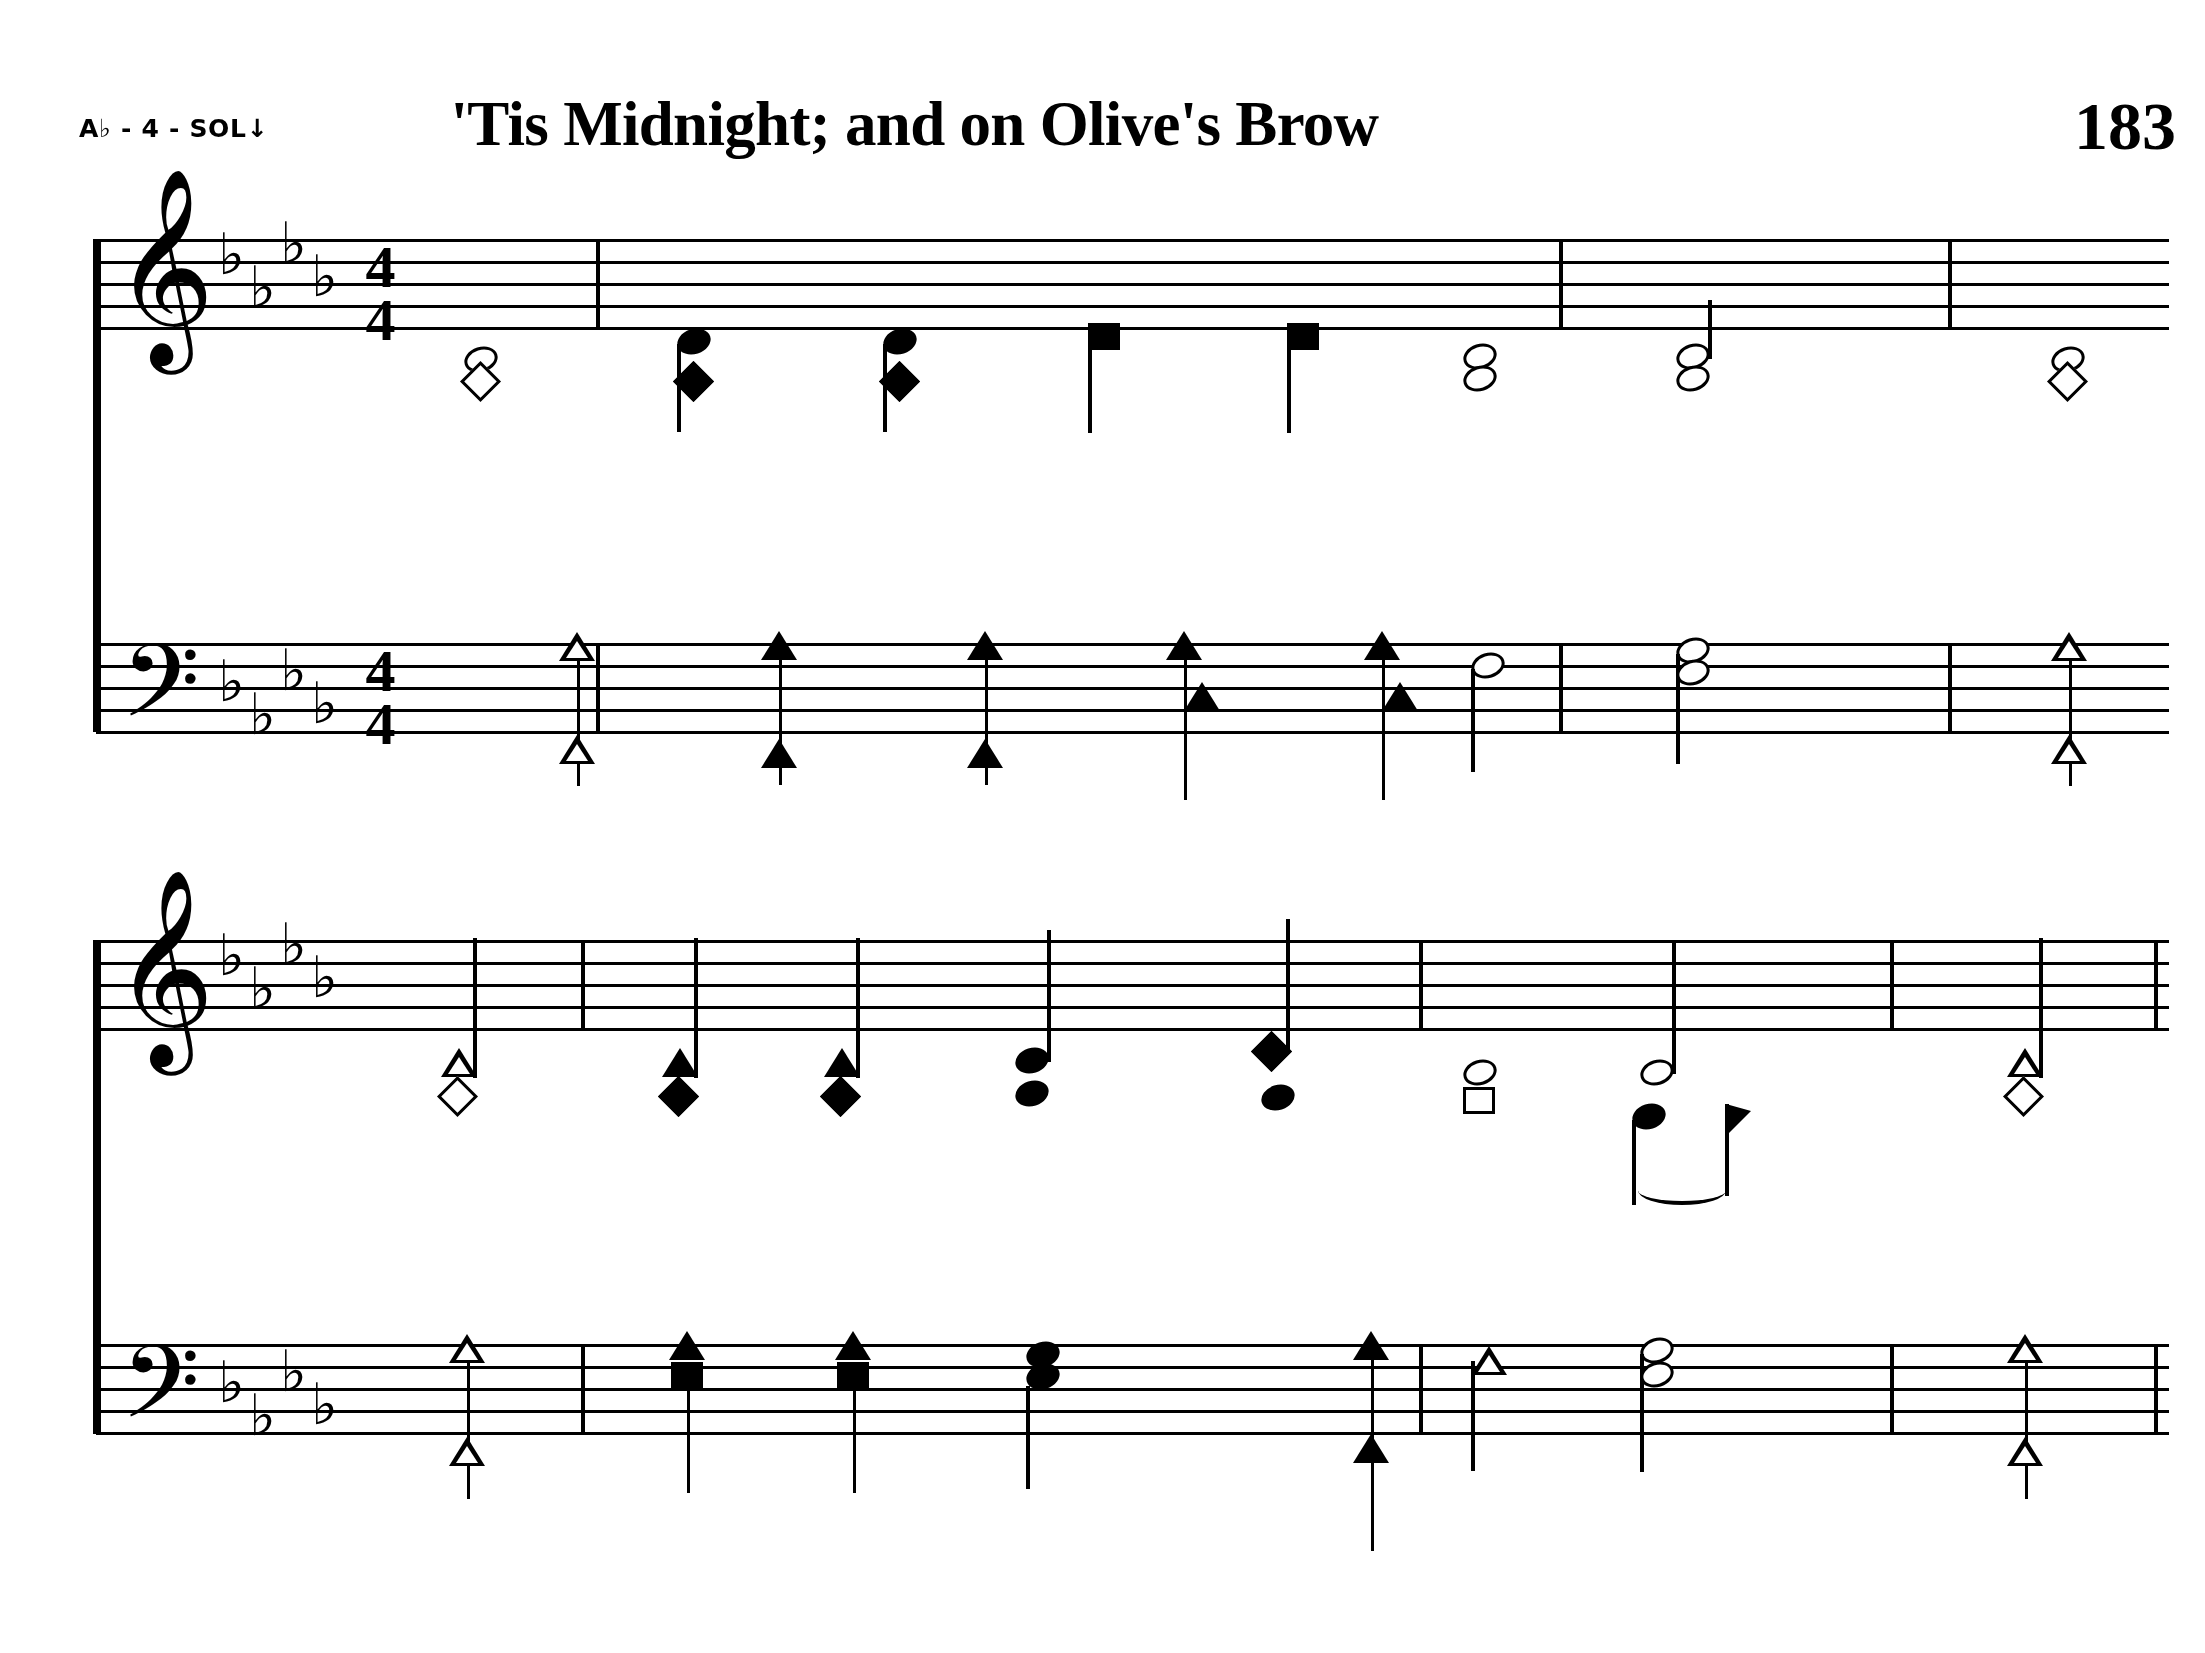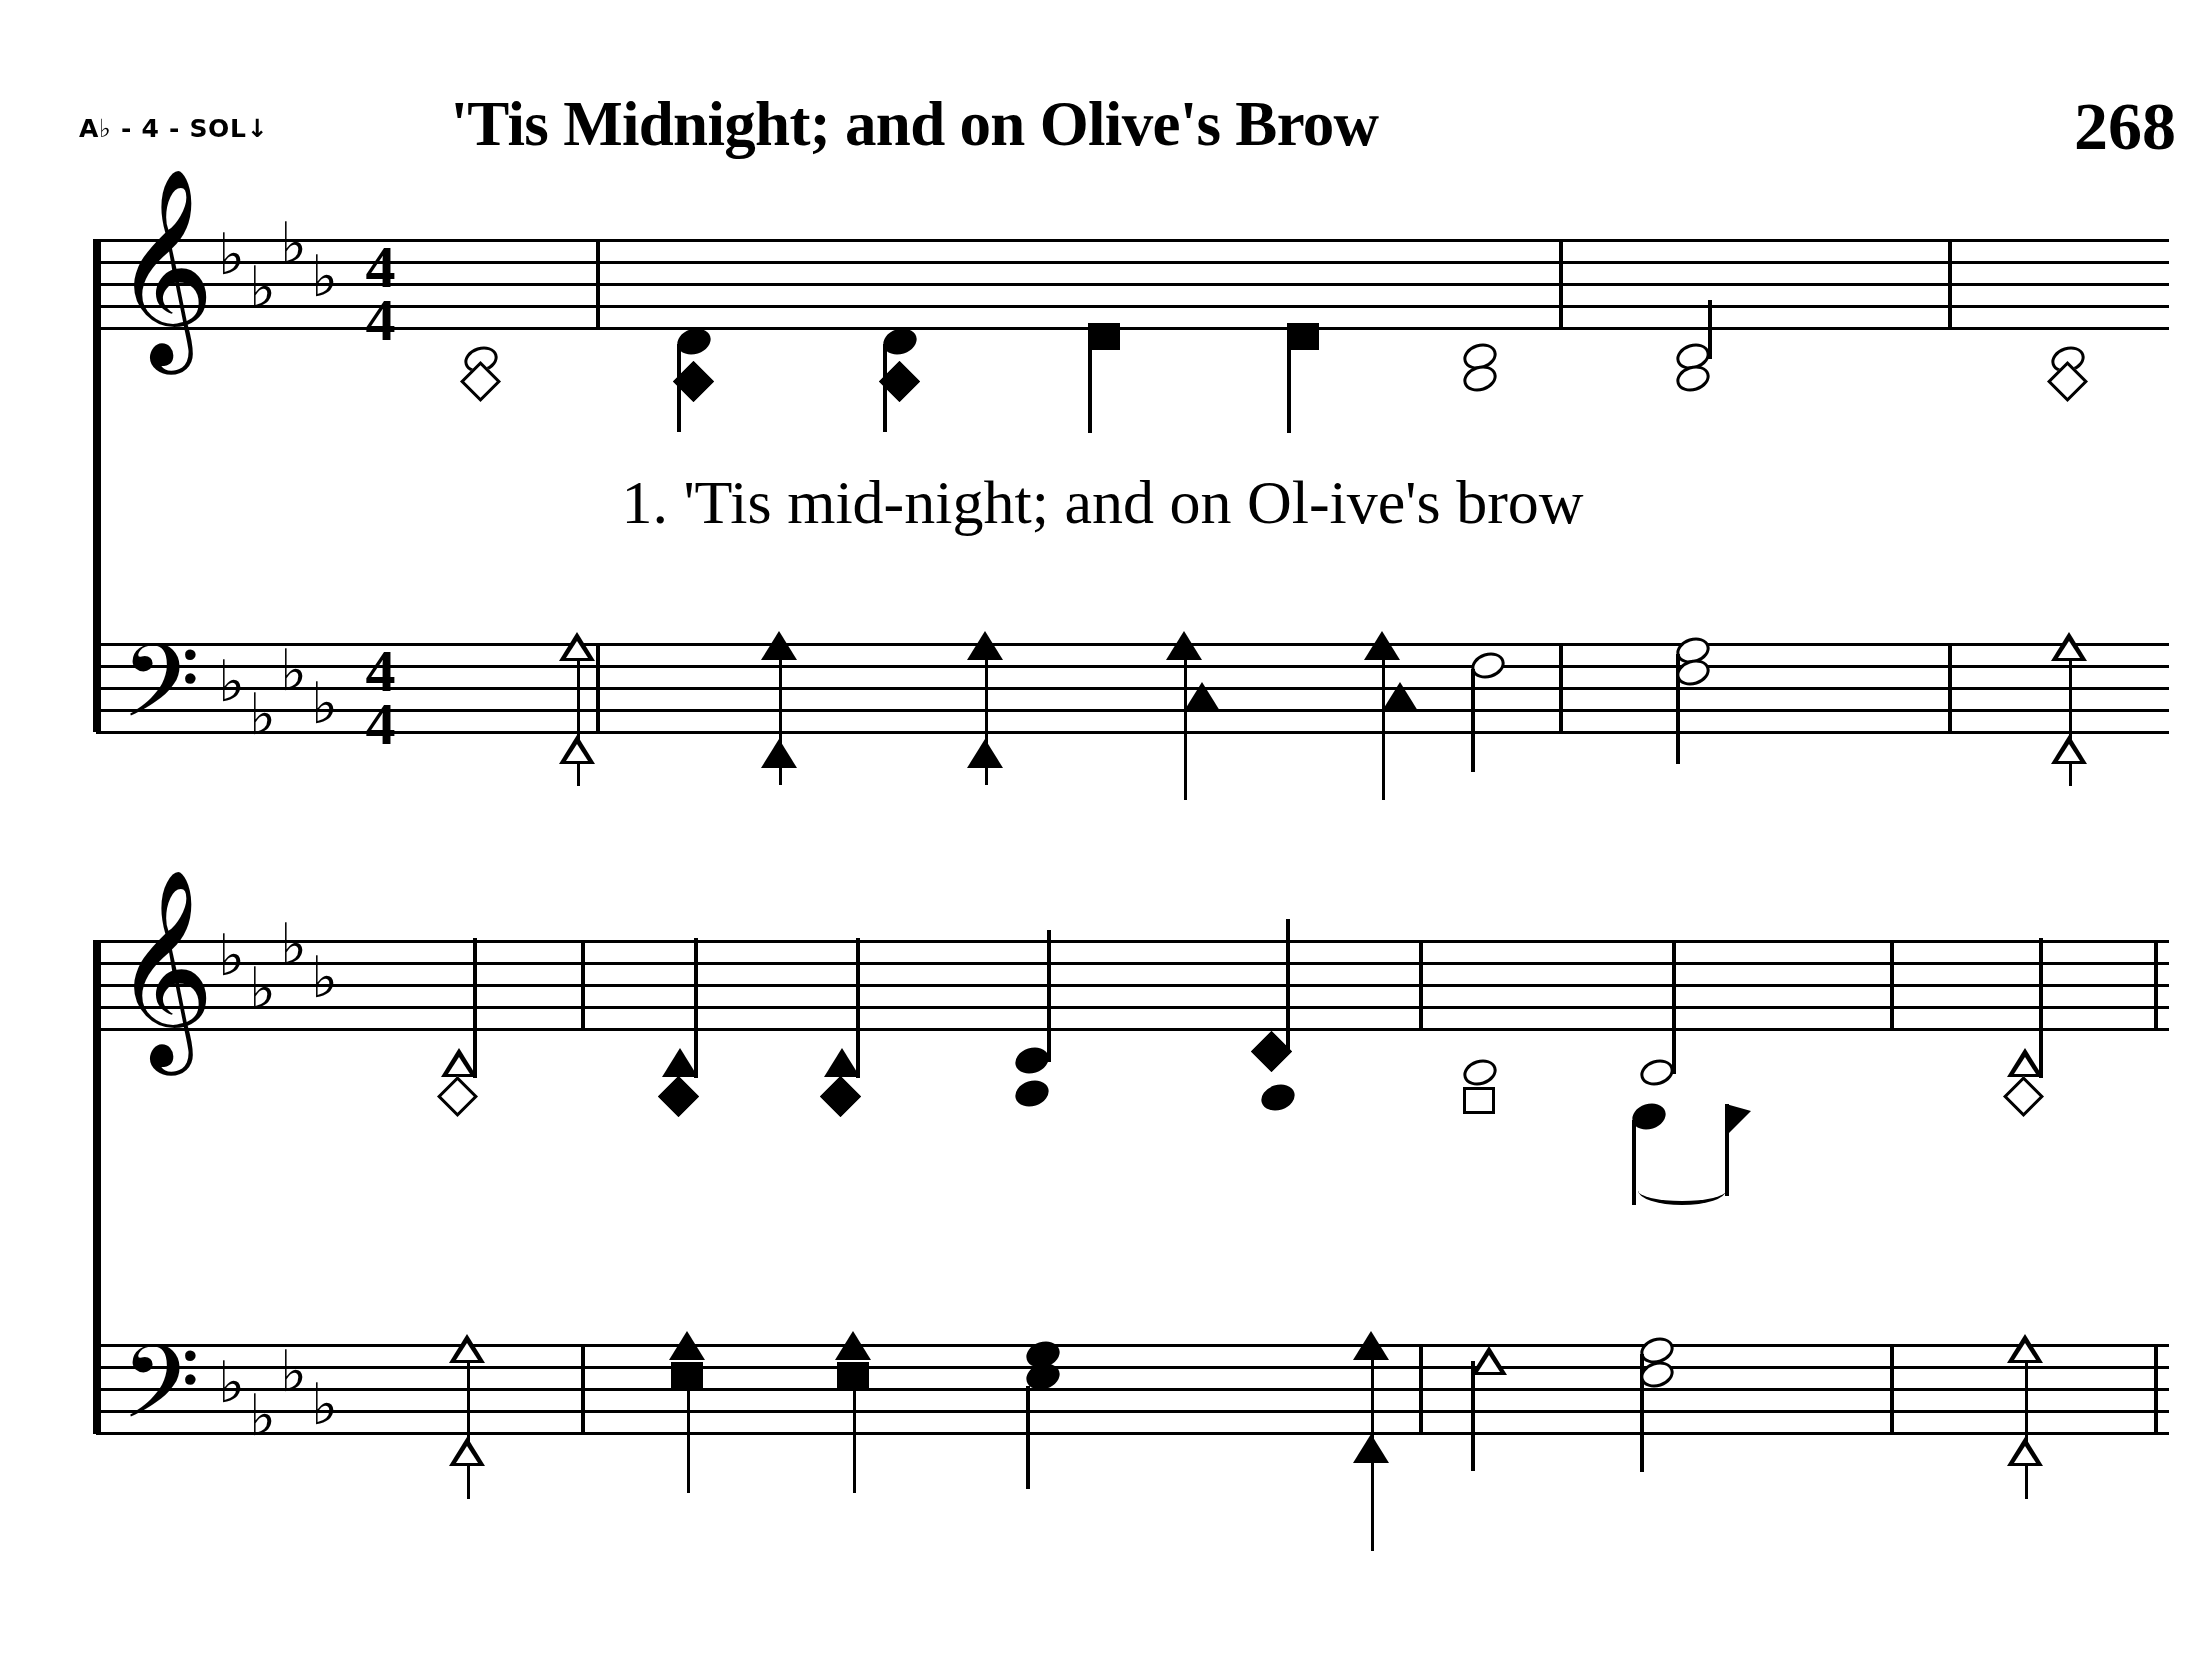--- a/index.html
+++ b/index.html
@@ -222,21 +222,21 @@
     color: #000;
   }
 </style>
 </head>
 <body>
 
 <div class="page">
 
   <div class="key-sig">A♭ - 4 - SOL↓</div>
   <div class="hymn-title">'Tis Midnight; and on Olive's Brow</div>
-  <div class="hymn-number">268</div>
+  <div class="hymn-number">183</div>
 
   <div class="system" style="top:0;height:809px;">
 
     <div class="staff" style="top:195px;">
       <div class="line l0"></div>
       <div class="line l1"></div>
       <div class="line l2"></div>
       <div class="line l3"></div>
       <div class="line l4"></div>
     </div>
@@ -388,21 +388,20 @@
     </div>
 
     <div class="note" style="left:1955px;top:588px;">
       <div class="head-tri-open" style="left:0;top:0;"></div>
       <div class="stem" style="left:17.6px;top:29px;height:125px;"></div>
     </div>
     <div class="note" style="left:1955px;top:691px;">
       <div class="head-tri-open" style="left:0;top:0;"></div>
     </div>
 
-    <div class="lyric-line" style="left:-96px;top:423px;">1. 'Tis  mid-night; and  on   Ol-ive's  brow</div>
   </div>
 
   <div class="system" style="top:809px;height:772px;">
 
     <div class="staff" style="top:87px;">
       <div class="line l0"></div>
       <div class="line l1"></div>
       <div class="line l2"></div>
       <div class="line l3"></div>
       <div class="line l4"></div>

